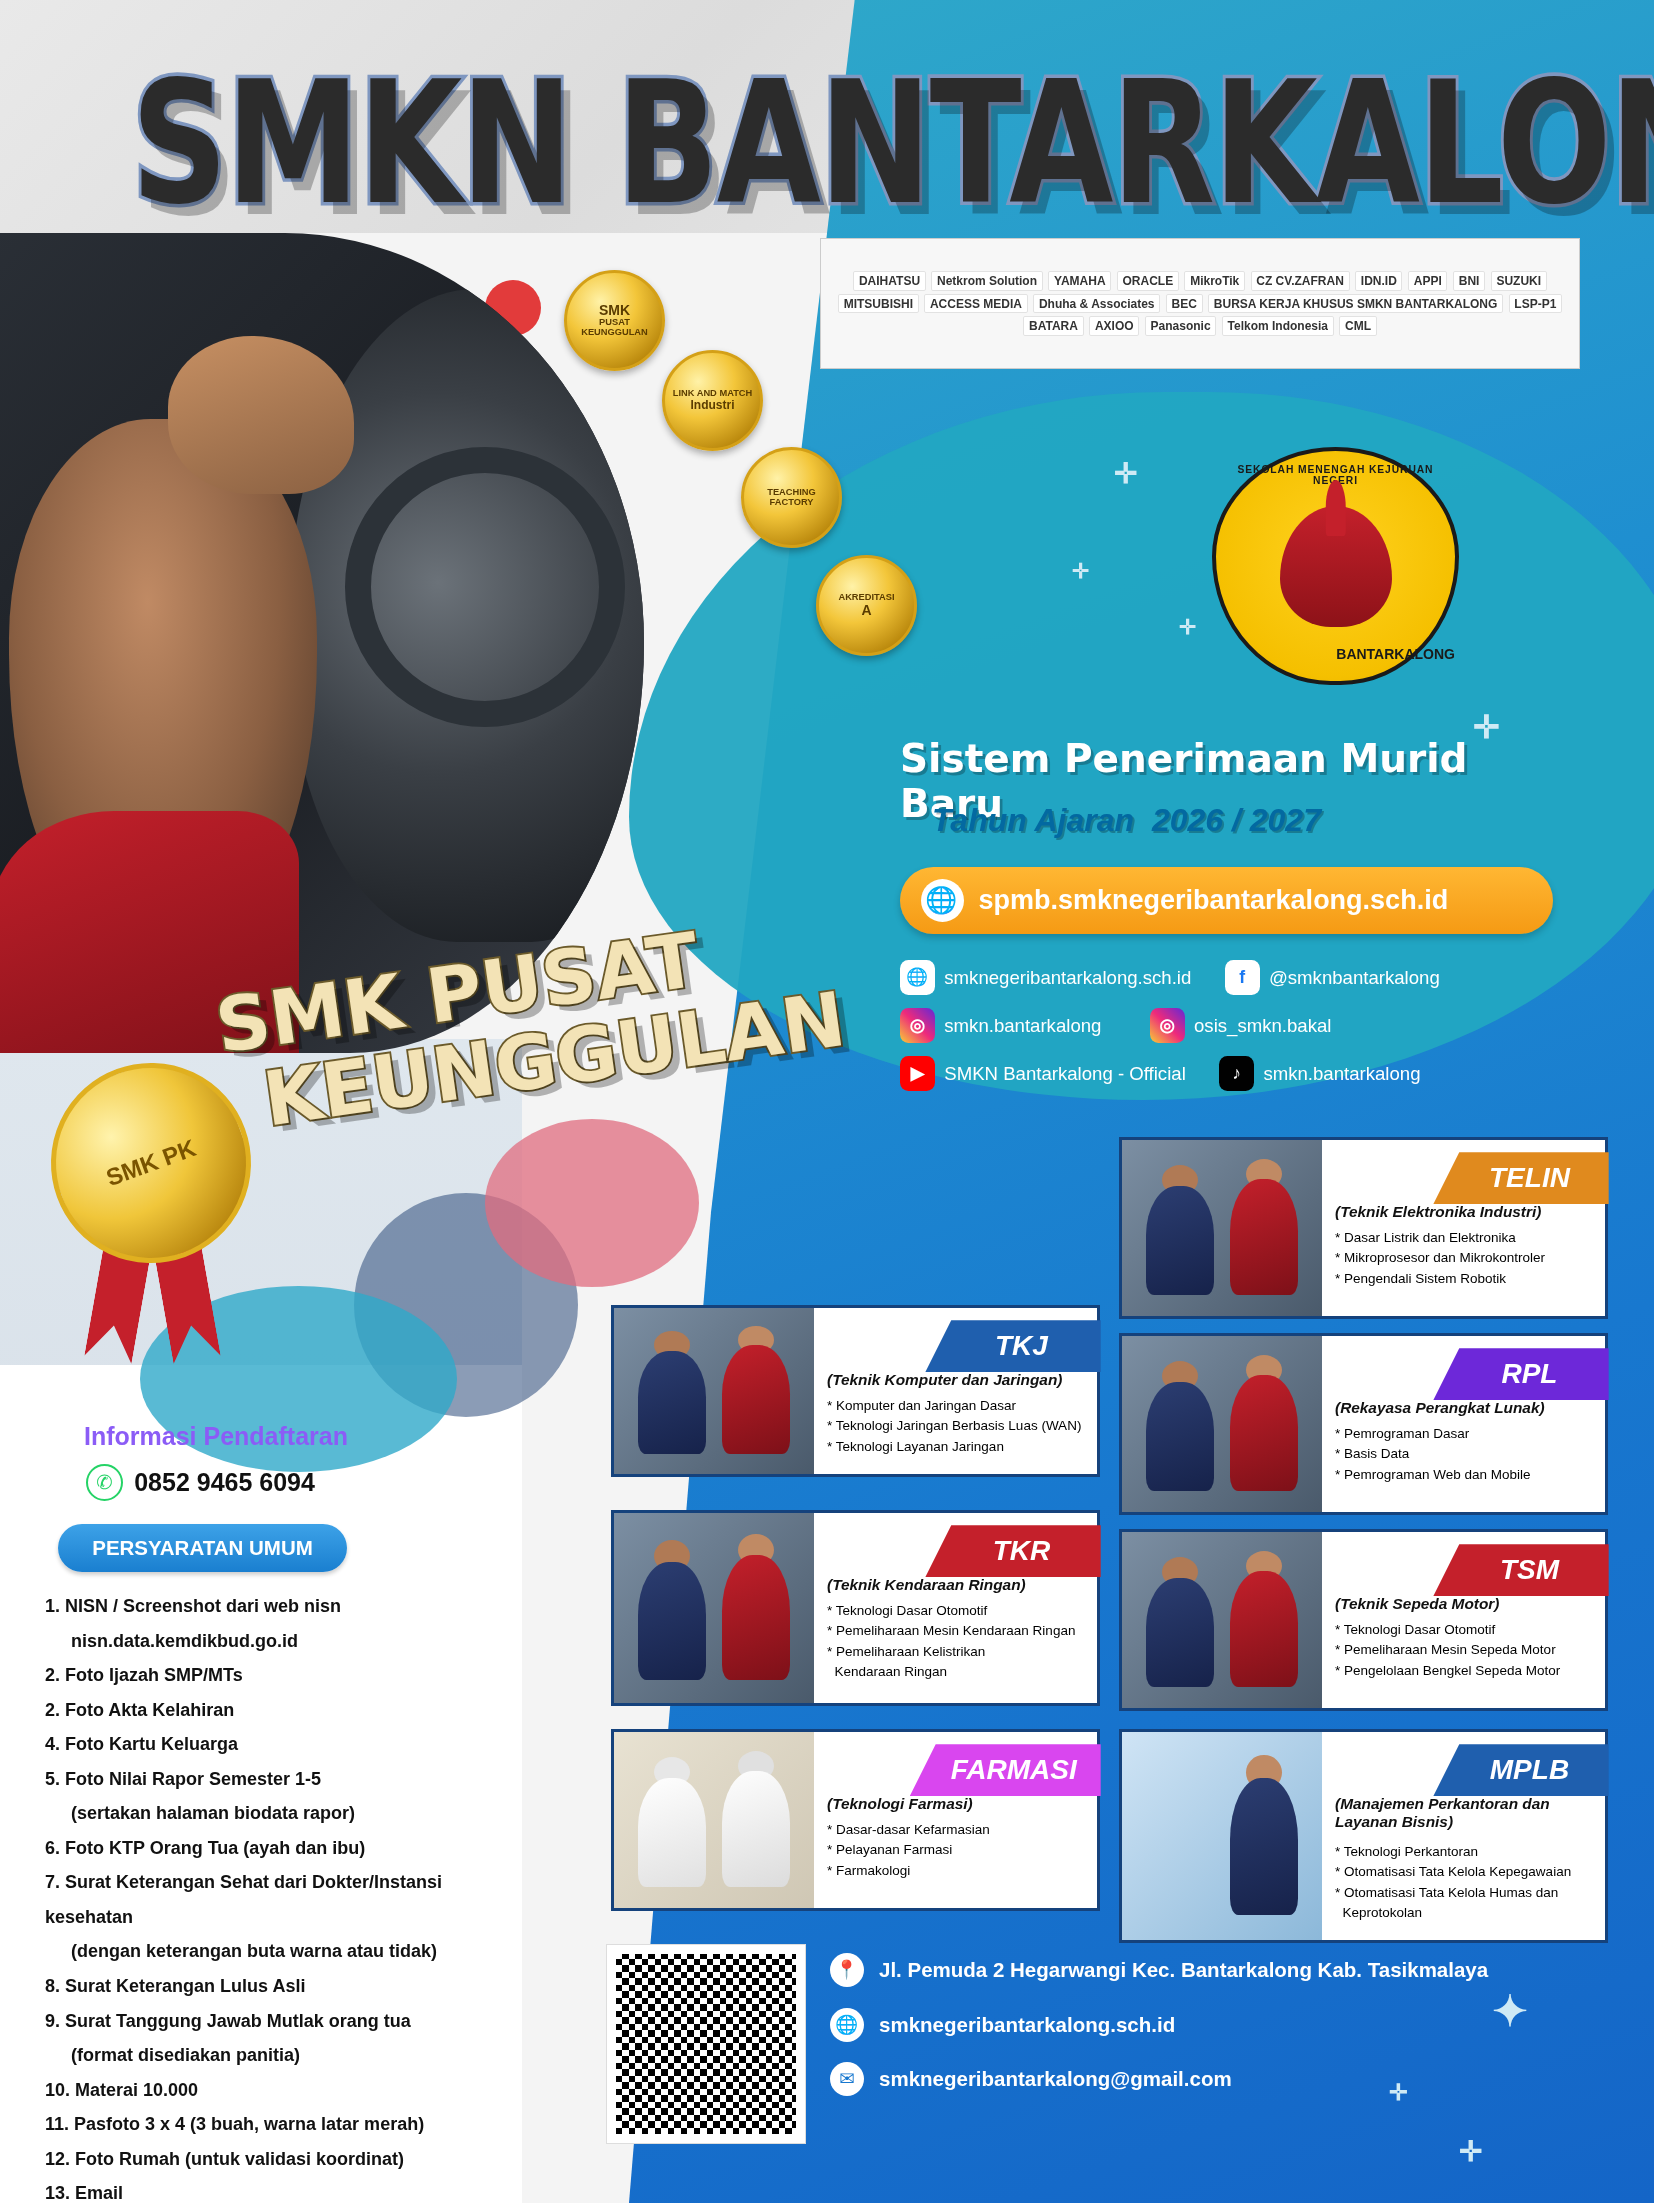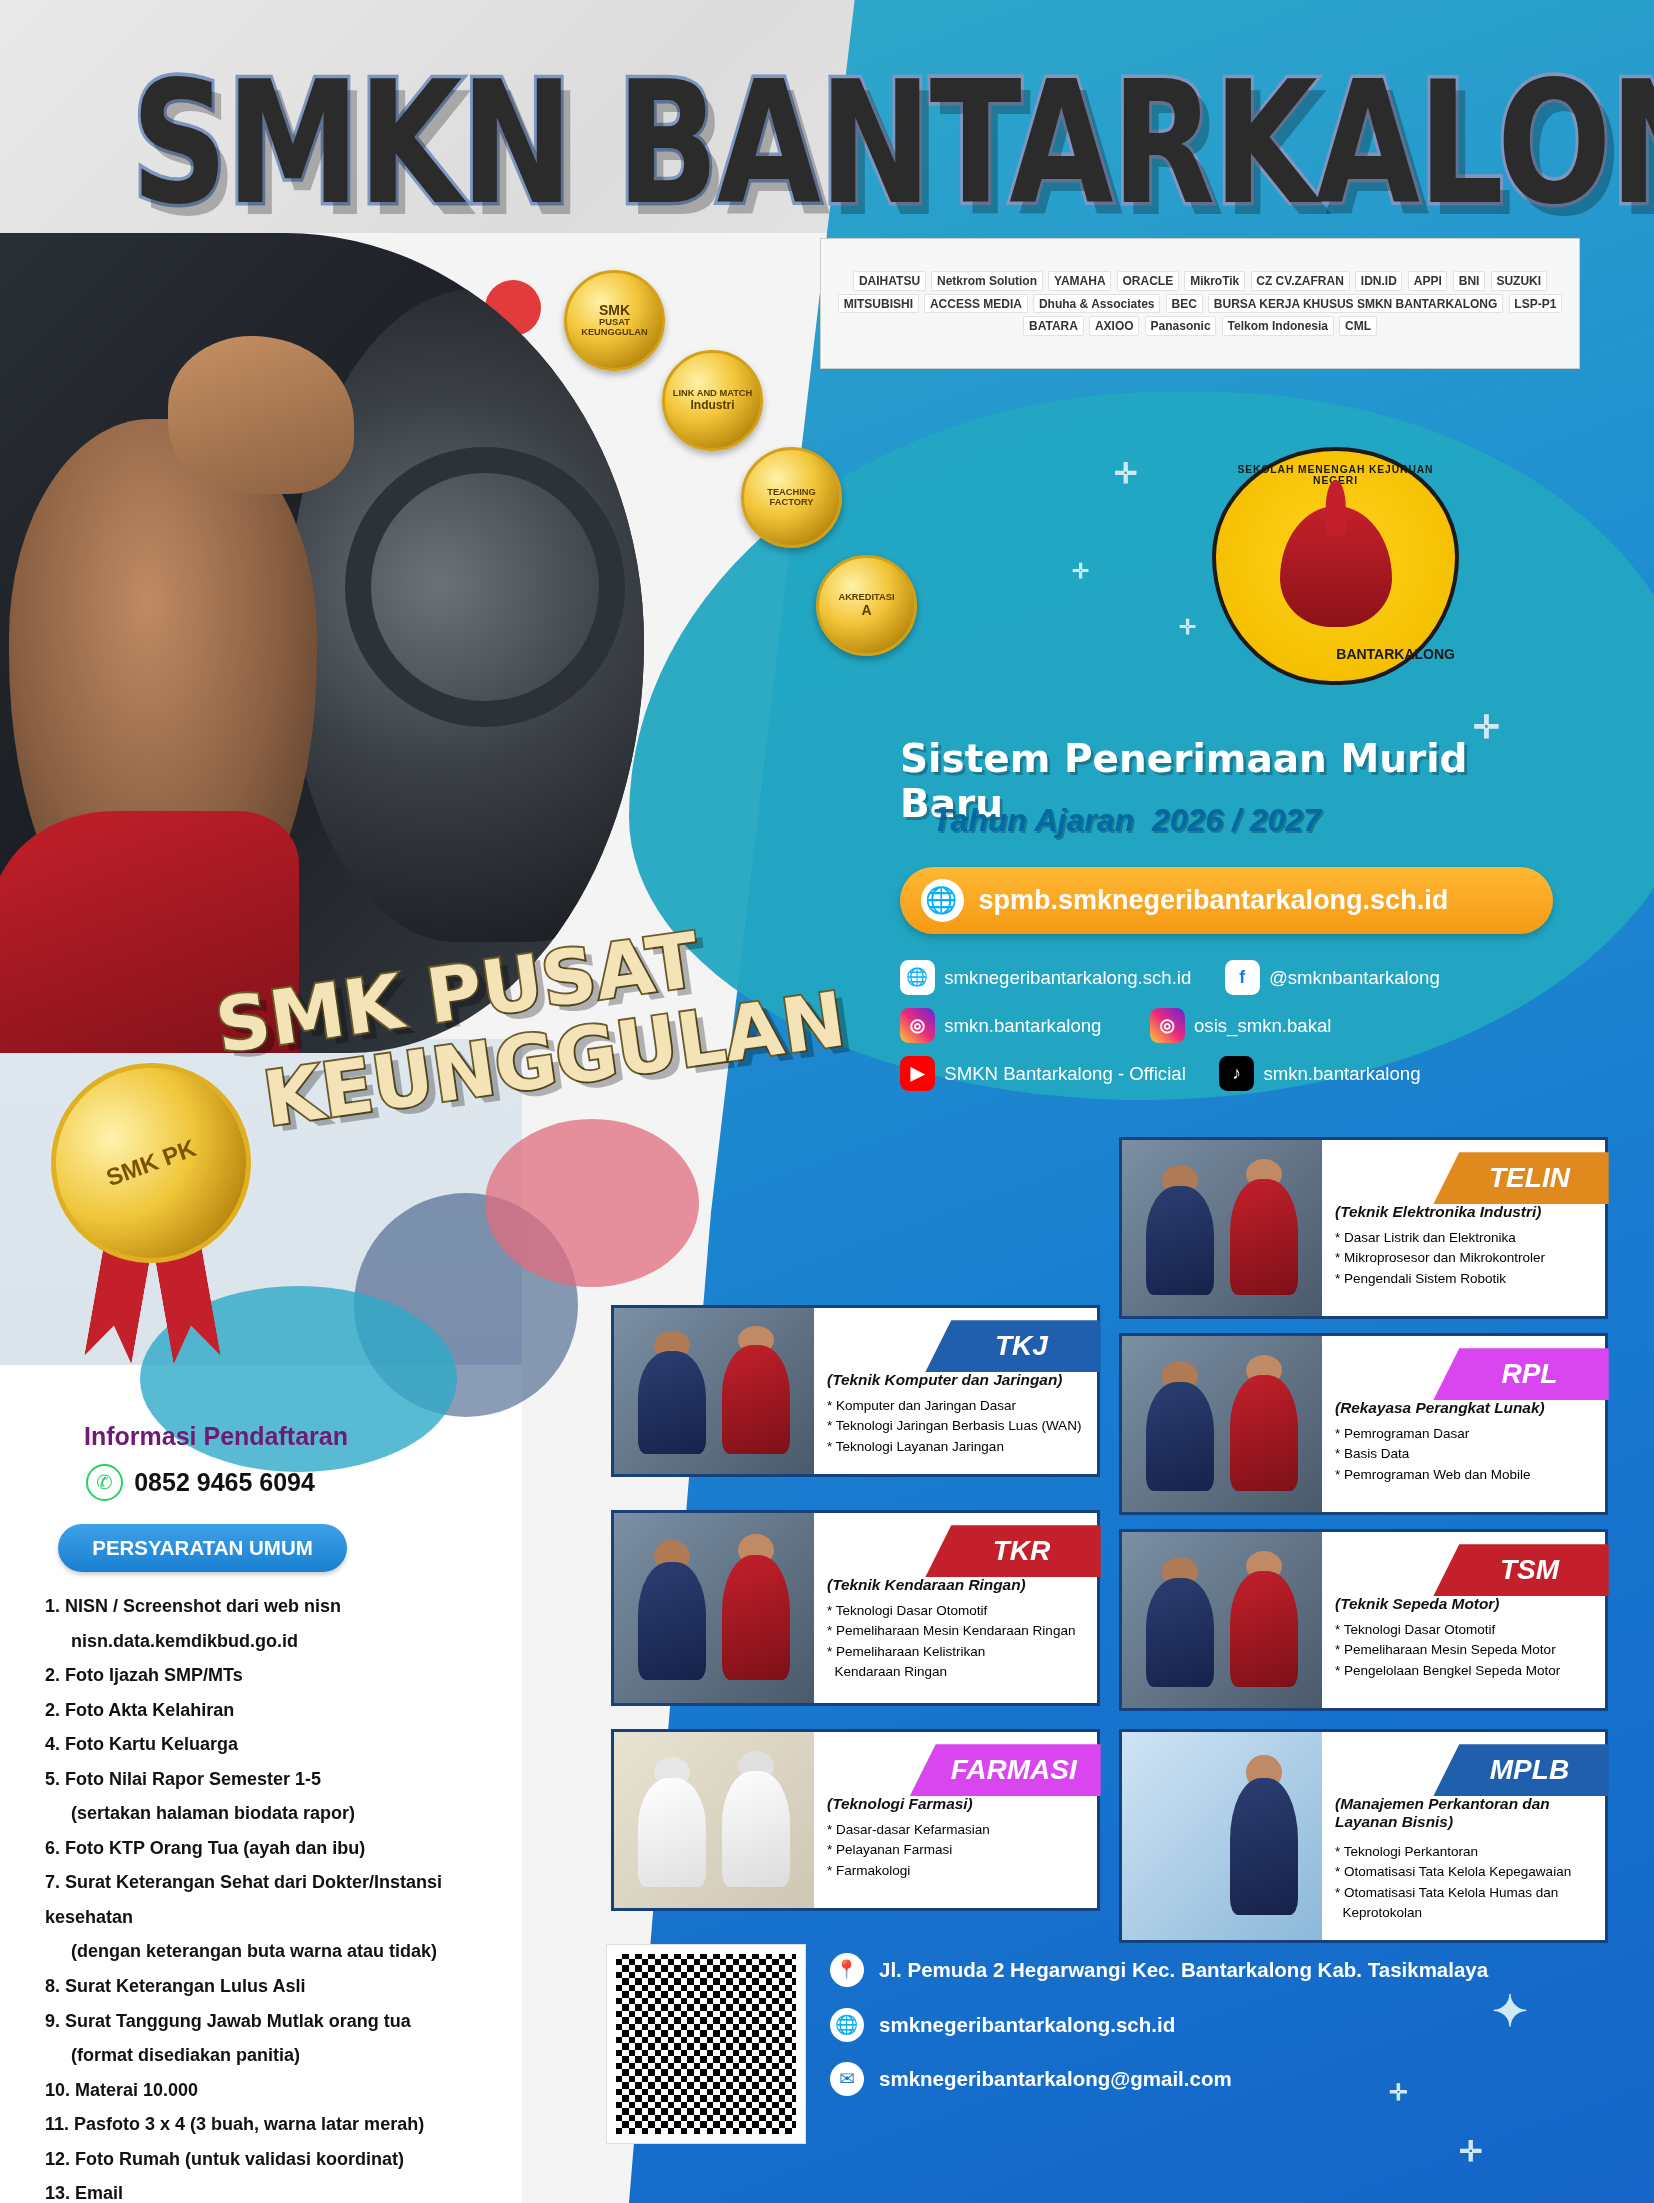--- a/index.html
+++ b/index.html
@@ -225,21 +225,21 @@
   }
   .rosette .ribbon-l, .rosette .ribbon-r {
     position:absolute; top:158px; width:48px; height:140px; background:#c4202b;
   }
   .rosette .ribbon-l { left:45px; transform:rotate(10deg); clip-path:polygon(0 0,100% 0,100% 100%,50% 75%,0 100%); }
   .rosette .ribbon-r { left:110px; transform:rotate(-10deg); clip-path:polygon(0 0,100% 0,100% 100%,50% 75%,0 100%); }
 
   
   .info-title {
     position:absolute; left:84px; top:1422px; width:392px;
-    color:#701a75; font-weight:bold; font-size:25px;
+    color:#8b5cf6; font-weight:bold; font-size:25px;
   }
   .phone-box {
     position:absolute; left:86px; top:1459px; width:261px; height:47px;
     display:flex; align-items:center; gap:11.2px;
   }
   .wa-ico {
     width:37px;height:37px;border-radius:50%;
     background:#fff; border:2.8px solid #25d366; color:#25d366;
     display:flex;align-items:center;justify-content:center;font-size:19.6px;
   }
@@ -525,21 +525,21 @@
 </div>
 
 <div class="prog" style="left:1119px;top:1333px;width:489px;height:182px;">
   <div class="thumb">
     <div class="head1"></div>
     <div class="p1"></div>
     <div class="head2"></div>
     <div class="p2"></div>
   </div>
   <div class="body">
-    <div class="ribbon" style="background:#d946ef;">RPL</div>
+    <div class="ribbon" style="background:#6d28d9;">RPL</div>
     <div class="sub">(Rekayasa Perangkat Lunak)</div>
     <div class="items">
       <div>* Pemrograman Dasar</div>
       <div>* Basis Data</div>
       <div>* Pemrograman Web dan Mobile</div>
     </div>
   </div>
 </div>
 
 <div class="prog" style="left:611px;top:1510px;width:489px;height:196px;">

